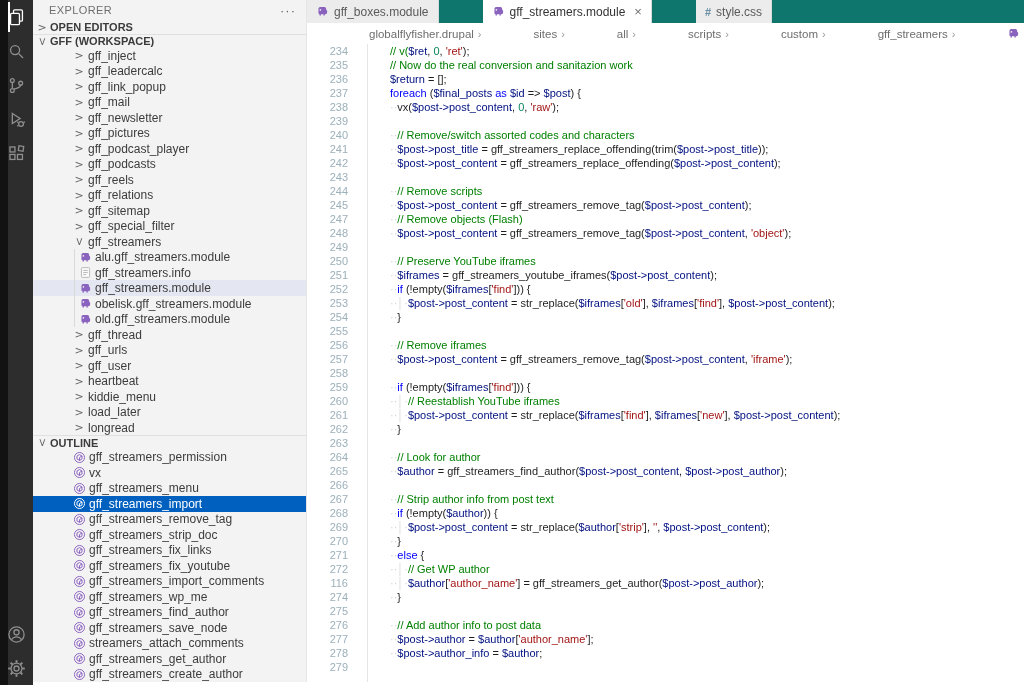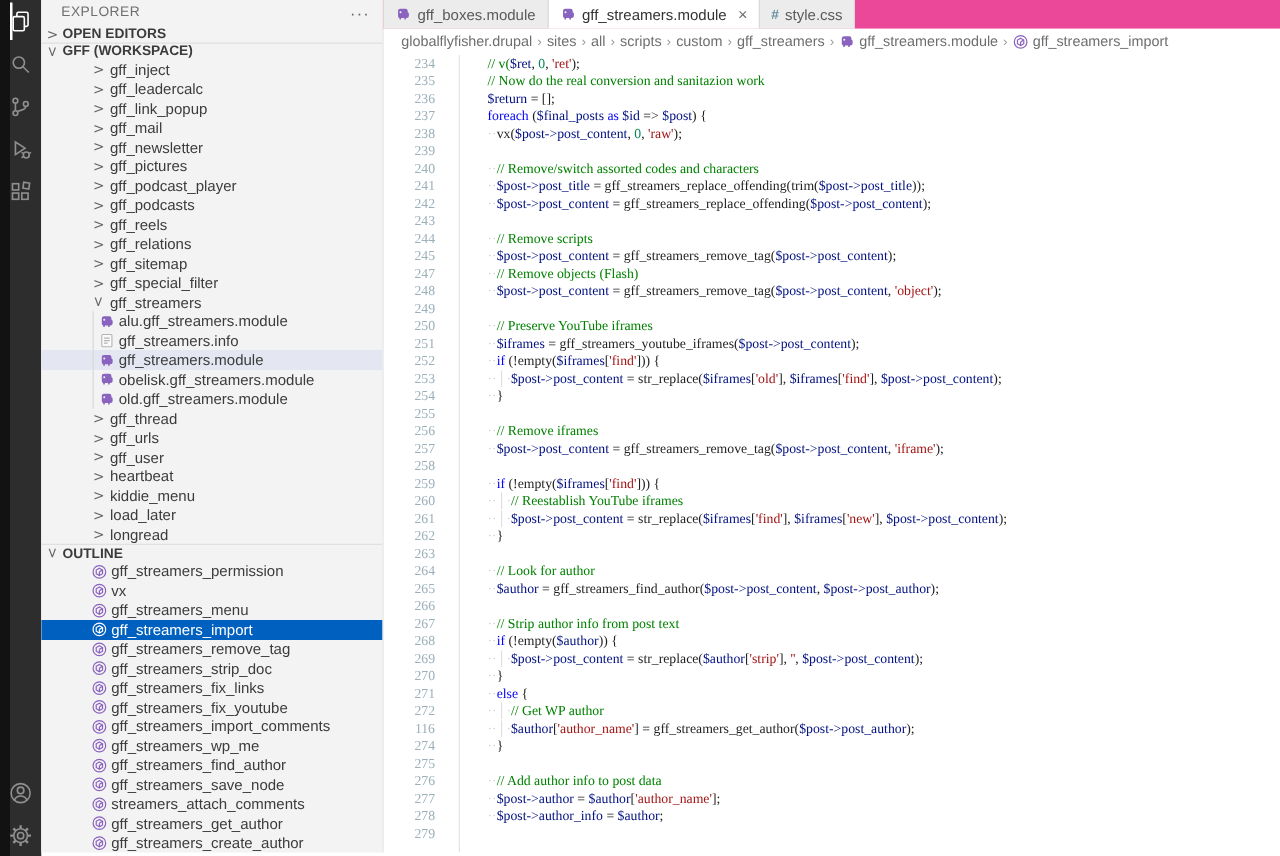--- a/index.html
+++ b/index.html
@@ -45,34 +45,34 @@
   .row.sel-soft { background:#e4e6f1; }
   .row-outline { padding-left:40px; }
   .row-outline .oicon { color:#8a63bf; display:flex; align-items:center; }
   .row-outline.sel-hard { background:#0060c0; color:#ffffff; }
   .row-outline.sel-hard .oicon { color:#ffffff; }
   .ficon { width:13px; height:13px; display:inline-flex; align-items:center; justify-content:center; }
   .oicon svg, .ficon svg { width:13px; height:13px; }
 
   
   .main { flex:1; display:flex; flex-direction:column; min-width:0; }
-  .tabbar { height:23px; background:#ec4899; display:flex; align-items:stretch; flex:0 0 23px; }
+  .tabbar { height:23px; background:#0f766e; display:flex; align-items:stretch; flex:0 0 23px;gap:44px; }
   .tab { display:flex; align-items:center; gap:5px; padding:0 9px; font-size:12px; color:#5a5a5a;
     background:#ececec; border-right:1px solid #d9d9d9; cursor:pointer; white-space:nowrap; }
   .tab.active { background:#ffffff; color:#333333; }
   .tab .close { margin-left:4px; color:#707070; font-size:13px; line-height:1; }
   .tab .hash { color:#6b8fa3; font-weight:700; font-size:11px; }
   .breadcrumb { height:21px; background:#ffffff; display:flex; align-items:center; gap:3px;
     padding-left:14px; font-size:11.5px; color:#6e6e6e; flex:0 0 21px; white-space:nowrap; overflow:hidden; }
-  .bc-item { display:flex; align-items:center; gap:3px; cursor:pointer; }
+  .bc-item { display:flex; align-items:center; gap:3px; cursor:pointer;margin-left:48px; }
   .bc-sep { color:#9a9a9a; font-size:11px; padding:0 1px; }
   .bc-item .oicon { color:#8a63bf; display:flex; }
 
   .editor { flex:1; background:#ffffff; position:relative; overflow:hidden;
-    font-family:Liberation Serif, serif; font-size:11px; }
+    font-family:Liberation Sans, sans-serif; font-size:11px; }
   .editor::before { content:""; position:absolute; left:60px; top:0; bottom:0; width:1px;
     background:#e5e5e5; }
   .cl { display:flex; height:14px; line-height:14px; white-space:pre; }
   .ln { width:41px; text-align:right; color:#9cb0ba; flex:0 0 41px; user-select:none; }
   .lc { padding-left:42px; }
   .tk-p { color:#1e1e1e; } .tk-k { color:#0000ff; } .tk-v { color:#001080; }
   .tk-s { color:#a31515; } .tk-n { color:#098658; } .tk-c { color:#008000; }
   .tk-w { color:#d2d2d2; } .tk-g { color:#dadada; }
 </style>
 </head>

